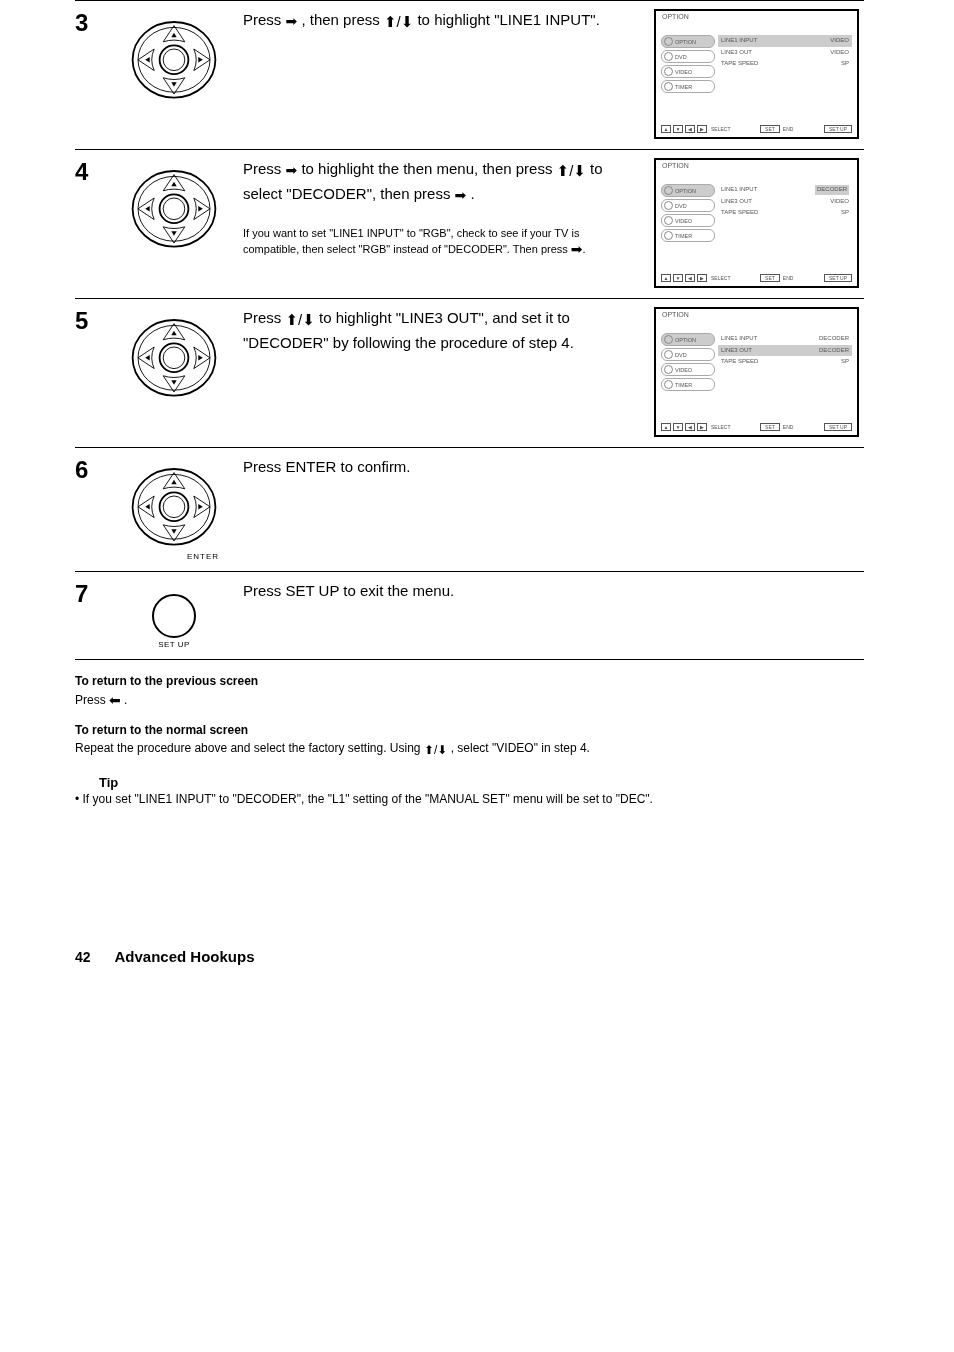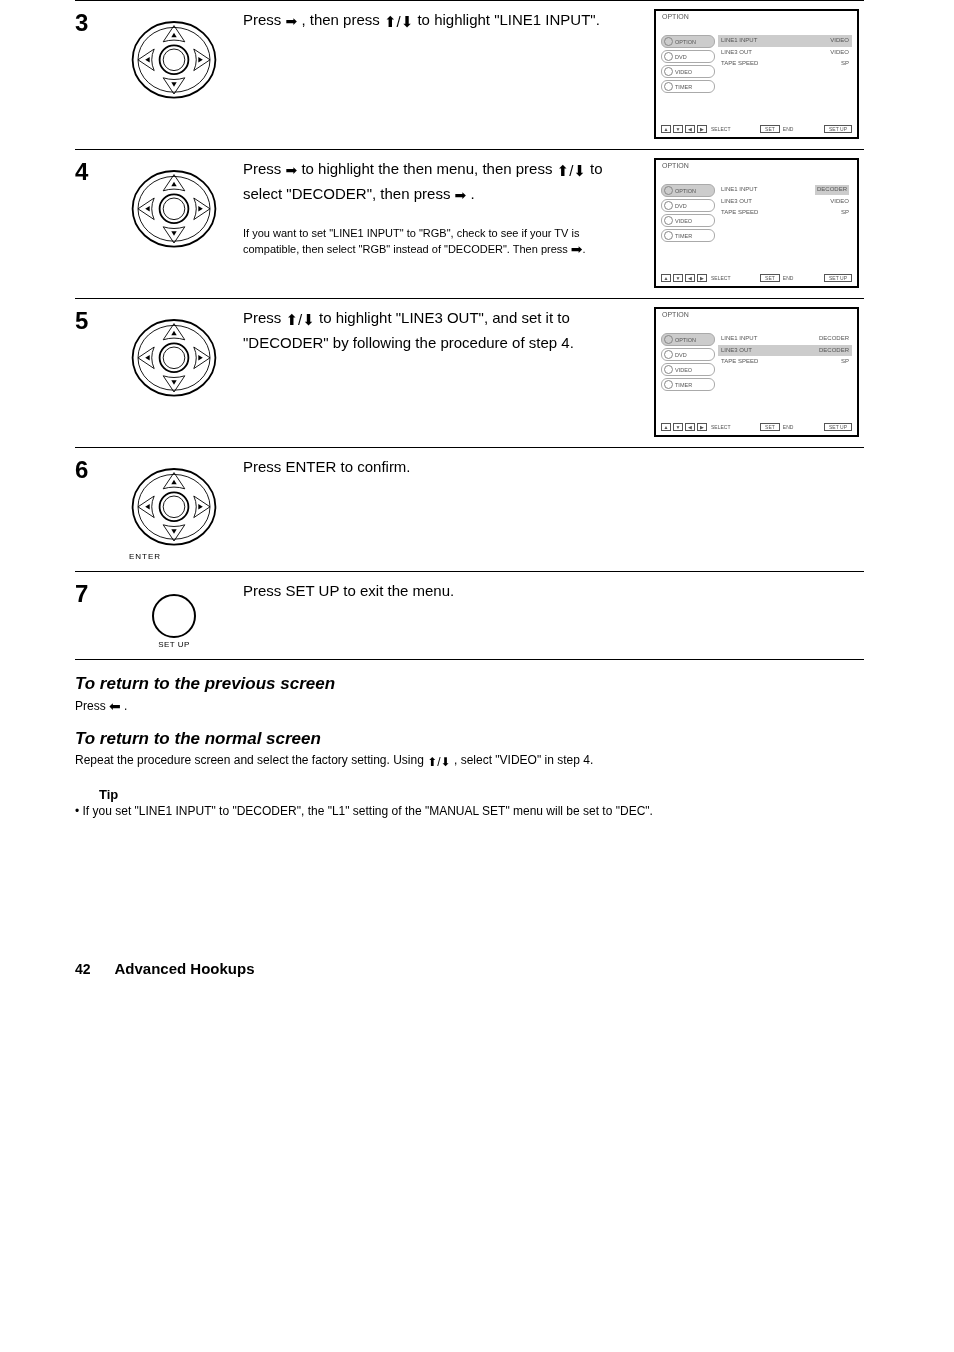--- a/index.html
+++ b/index.html
@@ -71,21 +71,21 @@
   .tv-menu-item.sel { background:#ccc; }
   .mi-icon { width:9px; height:9px; border:1px solid #888; border-radius:50%; display:inline-block; }
   .tv-content { position:absolute; left:62px; top:24px; right:5px; font-size:6px; line-height:1.6; }
   .tv-content .line { display:flex; justify-content:space-between; padding:1px 3px; }
   .tv-content .hl { background:#ccc; }
   .tv-bottom { position:absolute; bottom:4px; left:5px; right:5px; display:flex; align-items:center; gap:2px; }
   .navbox { width:10px; height:8px; border:1px solid #555; display:inline-flex; align-items:center; justify-content:center; font-size:5px; }
   .btnbox { border:1px solid #555; font-size:5px; padding:0 4px; margin-left:auto; }
 
   .post-steps { margin-top: 14px; }
-  .post-steps h3 { font-size: 17px; font-weight: bold; margin: 12px 0 2px 0; font-style: italic; }
+  .post-steps h3 { font-size: 12px; font-weight: bold; margin: 12px 0 2px 0; }
   .post-steps p { font-size: 12px; line-height: 1.5; }
 
   .tip-block { margin-top: 16px; }
   .tip-label { font-size: 13px; font-weight: bold; margin-left: 24px; }
   .tip-text { font-size: 12px; line-height: 1.5; }
 
   .page-num { margin-top: 140px; font-size: 14px; font-weight: bold; }
   .page-foot { font-size: 15px; margin-left: 20px; }
 
   .ENTER-label { font-size: 8px; letter-spacing: 1px; margin-top: 2px; text-align:center; }
@@ -320,21 +320,21 @@
         <span style="font-size:5px;margin:0 1px;">END</span>
         <span class="btnbox">SET UP</span>
       </div>
     </div>
   </div>
 </div>
 
 <div class="step-row">
   <div class="step-num">6</div>
   <div class="icon-col">
-    <div style="display:flex;flex-direction:column;align-items:flex-start;">
+    <div style="display:flex;flex-direction:column;align-items:flex-end;">
       <svg class="dpad" viewBox="0 0 100 100">
         <ellipse cx="50" cy="52" rx="46" ry="42" fill="none" stroke="#000" stroke-width="2"></ellipse>
         <ellipse cx="50" cy="52" rx="40" ry="36" fill="none" stroke="#000" stroke-width="1"></ellipse>
         <circle cx="50" cy="52" r="16" fill="none" stroke="#000" stroke-width="2"></circle>
         <circle cx="50" cy="52" r="12" fill="none" stroke="#000" stroke-width="1"></circle>
         <path d="M50 14 L38 32 A36 32 0 0 1 62 32 Z" fill="none" stroke="#000"></path>
         <path d="M50 90 L38 72 A36 32 0 0 0 62 72 Z" fill="none" stroke="#000"></path>
         <path d="M10 52 L28 40 A36 32 0 0 0 28 64 Z" fill="none" stroke="#000"></path>
         <path d="M90 52 L72 40 A36 32 0 0 1 72 64 Z" fill="none" stroke="#000"></path>
         <polygon points="50,22 47,27 53,27" fill="#000"></polygon>
@@ -364,21 +364,21 @@
 <div class="post-steps">
   <h3>To return to the previous screen</h3>
   <p>
     <span>Press </span>
     <span class="glyph">⬅</span>
     <span>.</span>
   </p>
 
   <h3>To return to the normal screen</h3>
   <p>
-    <span>Repeat the procedure screen and select the factory setting. Using </span>
+    <span>Repeat the procedure above and select the factory setting. Using </span>
     <span class="up-dn">⬆/⬇</span>
     <span>, select "VIDEO" in step 4.</span>
   </p>
 </div>
 
 <div class="tip-block">
   <div class="tip-label">Tip</div>
   <div class="tip-text">• If you set "LINE1 INPUT" to "DECODER", the "L1" setting of the "MANUAL SET" menu will be set to "DEC".</div>
 </div>
 

